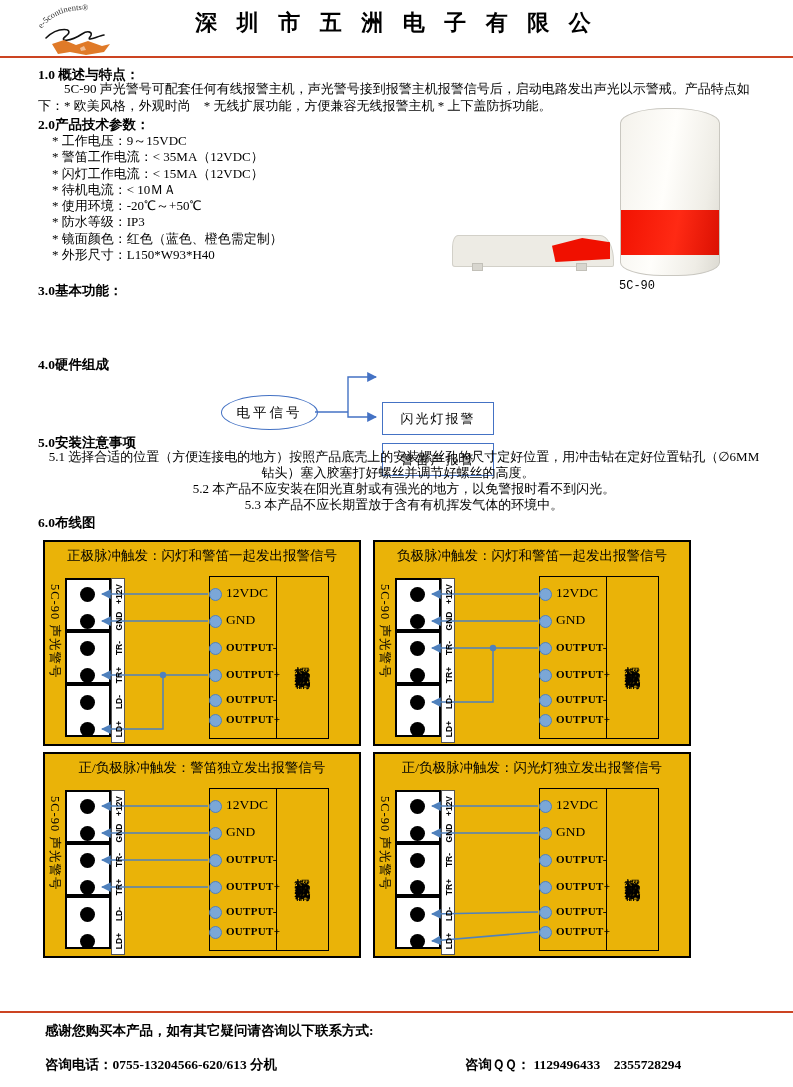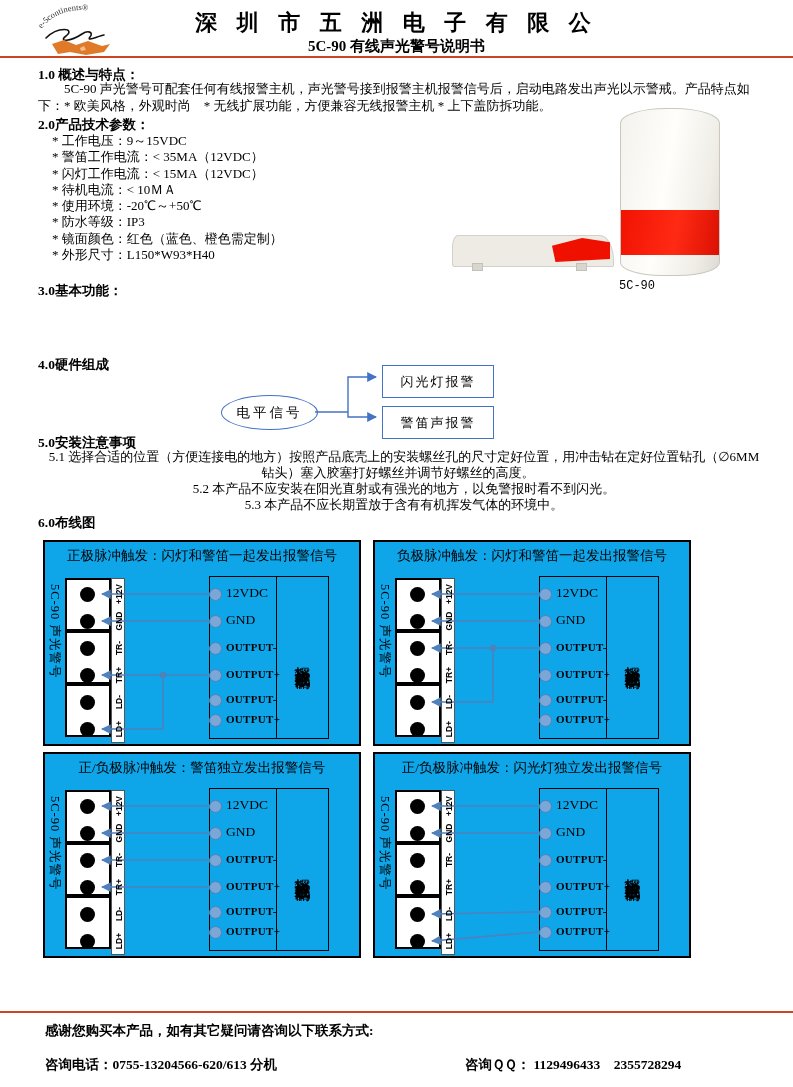--- a/index.html
+++ b/index.html
@@ -26,21 +26,21 @@
   #s4h{left:38px;top:356px;}
   #s5h{left:38px;top:434px;}
   #s5l{left:30px;top:449px;width:736px;font-size:13px;line-height:16px;text-align:center;}
   #s5l .li{text-indent:12px;}
   #s6h{left:38px;top:514px;}
   
   .hw-ellipse{position:absolute;left:221px;top:395px;width:95px;height:33px;
      border:1.6px solid #4472c4;border-radius:50%;display:flex;align-items:center;
      justify-content:center;font-size:13.5px;letter-spacing:3px;background:#fff;}
   .hw-box{position:absolute;left:382px;width:110px;height:31px;border:1.4px solid #4472c4;
-     display:flex;align-items:center;justify-content:center;font-size:13px;letter-spacing:2px;background:#fff;}
+     display:flex;align-items:center;justify-content:center;font-size:13px;letter-spacing:2px;background:#fff;margin-top:37px;}
   #hwbox1{top:365px;} #hwbox2{top:406px;}
   .hw-svg{position:absolute;left:314px;top:370px;width:68px;height:60px;overflow:visible;}
   .hw-line{stroke:#4472c4;stroke-width:1.4;fill:none;}
   
   .barrel{position:absolute;left:620px;top:108px;width:98px;height:166px;
      border:1px solid #c9c7c0;border-radius:46% 46% 42% 42% / 9% 9% 8% 8%;
      background:linear-gradient(100deg,#f4f2ec 0%,#fffefb 45%,#efede6 80%,#dcdad2 100%);
      overflow:hidden;}
   .barrel .band{position:absolute;left:-6px;right:-6px;top:61%;height:27%;
      background:linear-gradient(100deg,#f01000,#ff2a14 55%,#d60d00);}
@@ -49,21 +49,21 @@
      border:1px solid #d2d0c8;border-radius:6px 14px 2px 3px / 12px 26px 2px 3px;}
   .sv-red{position:absolute;left:100px;top:7px;width:58px;height:24px;background:#f01000;
      clip-path:polygon(0 32%,52% 0,100% 18%,100% 88%,6% 100%);}
   .sv-foot{position:absolute;bottom:0;width:9px;height:6px;background:#d8d6cf;border:1px solid #c2c0b8;}
   .sv-f1{left:20px;} .sv-f2{right:28px;}
   .pcaption{position:absolute;left:602px;top:279px;width:70px;text-align:center;
      font-family:"Liberation Mono", monospace;font-size:12px;}
   
   #wiring-grid{position:absolute;left:43px;top:540px;display:grid;
      grid-template-columns:318px 318px;grid-template-rows:206px 206px;gap:6px 12px;}
-  .wpanel{position:relative;border:2px solid #000;background:#0ea5e9;}
+  .wpanel{position:relative;border:2px solid #000;background:#eab308;}
   .wp-title{position:absolute;left:0;right:0;top:5px;text-align:center;font-size:13.5px;white-space:nowrap;}
   .dev-label{position:absolute;left:1px;top:42px;height:156px;width:17px;
      writing-mode:vertical-rl;text-orientation:sideways;font-size:12.5px;letter-spacing:1px;}
   .tsub{position:absolute;left:20px;width:46px;height:53px;border:2px solid #000;background:#fff;box-sizing:border-box;}
   .ts1{top:36px;} .ts2{top:89px;} .ts3{top:142px;}
   .tstrip{position:absolute;left:66px;top:36px;width:14px;height:165px;border:1px solid #555;box-sizing:border-box;background:#fff;}
   .tcirc{position:absolute;left:35px;width:15px;height:15px;border-radius:50%;background:#000;}
   .tlab{position:absolute;left:60px;width:27px;height:12px;transform:rotate(-90deg);
      transform-origin:center;font-family:"Liberation Sans", sans-serif;font-size:8.5px;
      font-weight:bold;text-align:center;line-height:12px;}
@@ -103,21 +103,20 @@
   <svg class="logo-svg" viewBox="0 0 112 58">
     <path id="arcp" d="M16,30 A44,34 0 0 1 96,26" fill="none"></path>
     <text font-size="8.5" fill="#333" font-family="Liberation Serif, serif">
       <textPath href="#arcp" startOffset="4%">e-5continents®</textPath>
     </text>
     <path d="M22,36 C34,24 52,26 42,34 C34,40 46,40 58,32 C64,28 70,30 66,35 C62,40 74,34 80,33" stroke="#111" fill="none" stroke-width="1.6" stroke-linecap="round"></path>
     <path d="M28,42 L40,38 L52,43 L64,39 L78,44 L86,42 L80,50 L62,53 L46,50 L34,52 Z" fill="#e07a28"></path>
     <path d="M56,46 L60,44 L62,48 L57,49 Z" fill="#fff" opacity="0.5"></path>
   </svg>
   <div class="company">深 圳 市 五 洲 电 子 有 限 公</div>
-  <div class="subtitle">5C-90 有线声光警号说明书</div>
   <div class="rule rule-top" style="background:#cc4422"></div>
 
   <div class="h1" id="s1h">1.0 概述与特点：</div>
   <div class="abs" id="s1p">5C-90 声光警号可配套任何有线报警主机，声光警号接到报警主机报警信号后，启动电路发出声光以示警戒。产品特点如下：* 欧美风格，外观时尚　* 无线扩展功能，方便兼容无线报警主机 * 上下盖防拆功能。</div>
 
   <div class="h1" id="s2h">2.0产品技术参数：</div>
   <div class="abs" id="s2l">
       <div class="li">* 工作电压：9～15VDC</div>
       <div class="li">* 警笛工作电流：&lt; 35MA（12VDC）</div>
       <div class="li">* 闪灯工作电流：&lt; 15MA（12VDC）</div>

